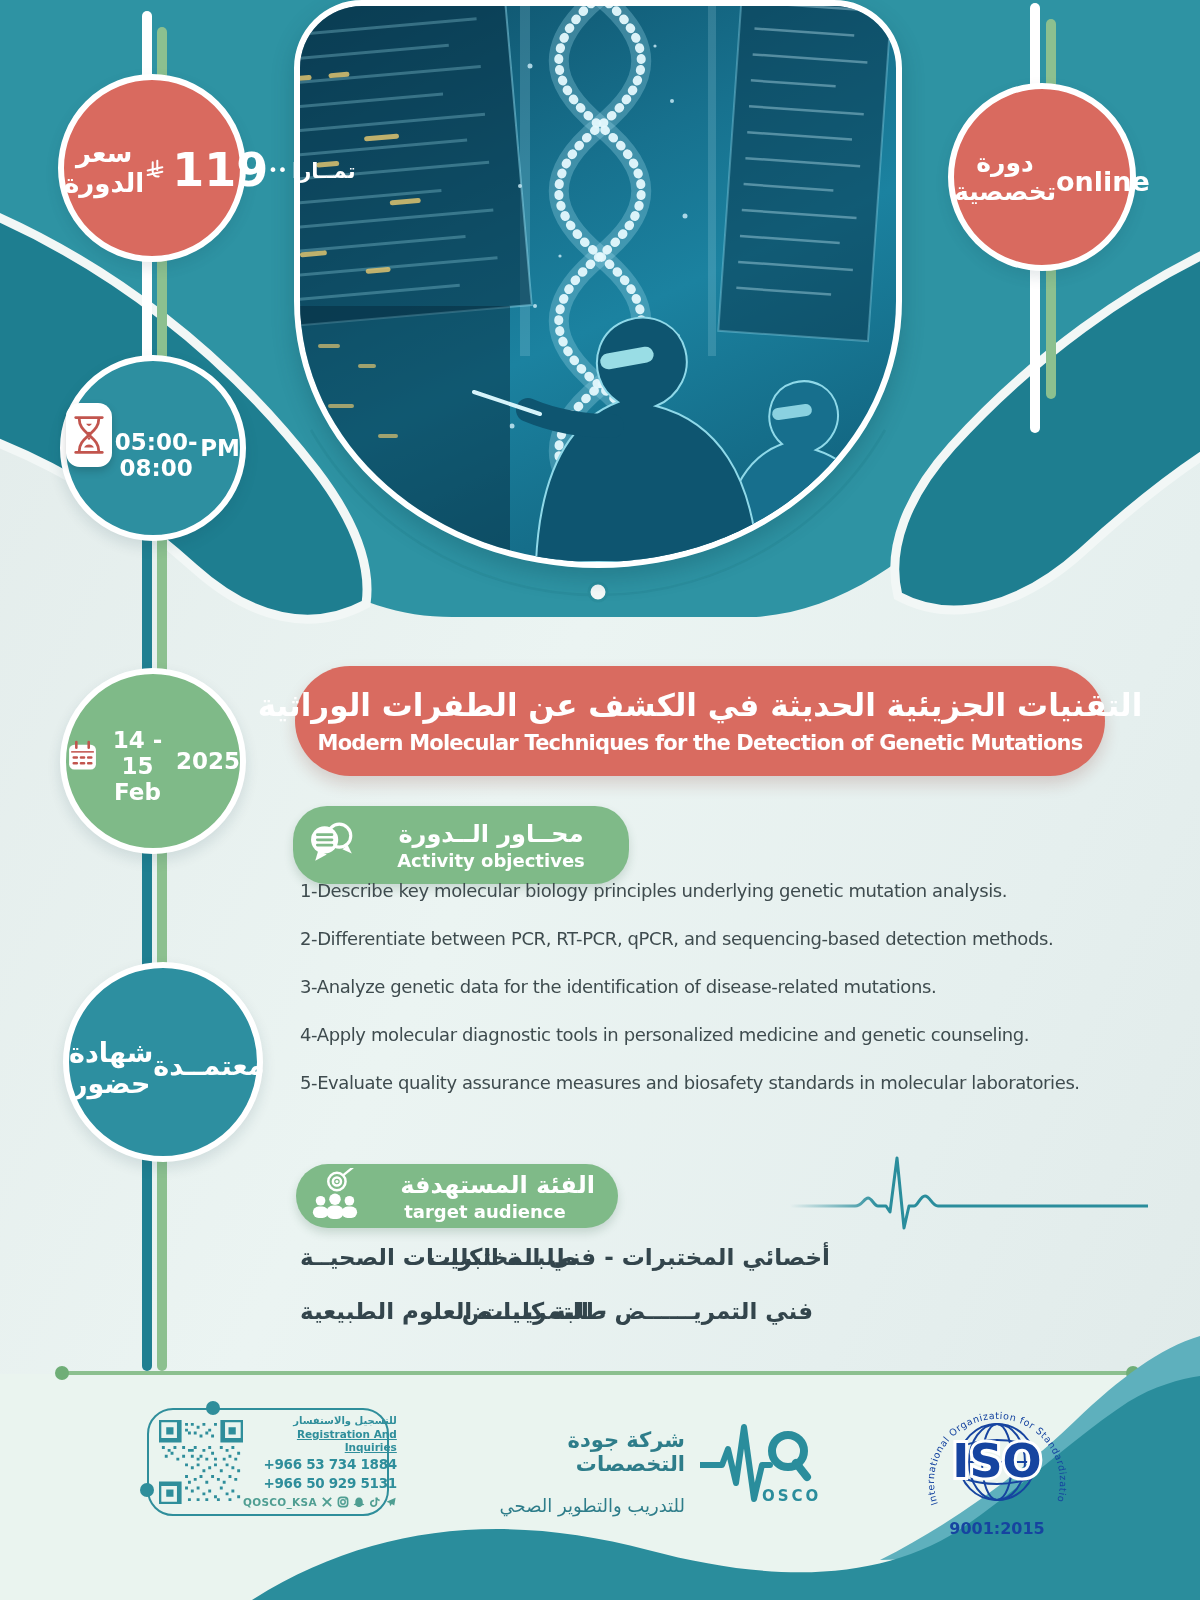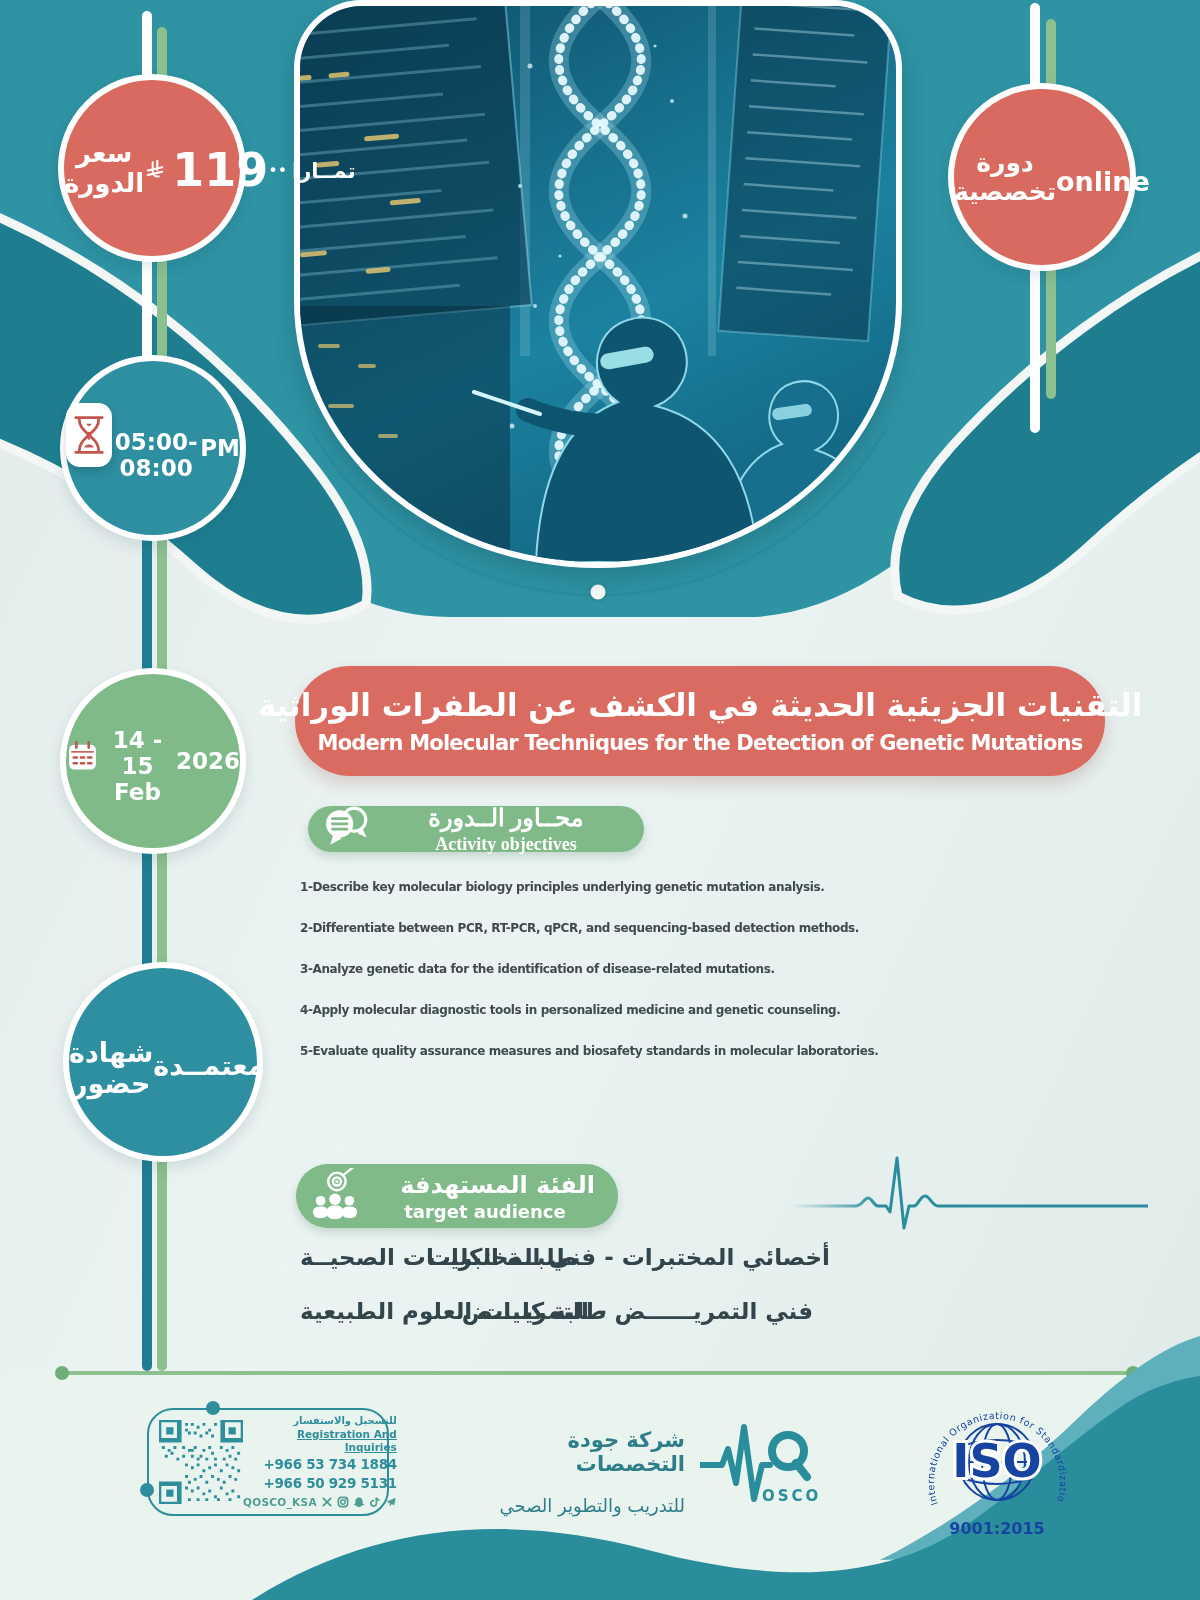--- a/index.html
+++ b/index.html
@@ -27,21 +27,21 @@
   .banner .ar{font-size:31px;font-weight:bold;white-space:nowrap;direction:rtl;}
   .banner .en{font-size:21px;font-weight:bold;white-space:nowrap;letter-spacing:-0.8px;margin-top:8px;}
   .pill{
     position:absolute;background:#7FBA88;border-radius:34px;color:#fff;
     display:flex;flex-direction:column;align-items:center;justify-content:center;
     box-shadow:0 5px 10px rgba(40,90,60,.18);
   }
   .pill .ar{font-size:24px;font-weight:bold;direction:rtl;white-space:nowrap;}
   .pill .en{font-size:18px;font-weight:bold;white-space:nowrap;margin-top:2px;}
   .pill .icon{position:absolute;left:14px;top:50%;transform:translateY(-50%);}
-  .objective{font-size:12px;letter-spacing:-0.4px;color:#3E4B4E;margin-bottom:27px;white-space:nowrap;font-weight:bold;}
+  .objective{font-size:18px;letter-spacing:-0.4px;color:#3E4B4E;margin-bottom:27px;white-space:nowrap;}
   .aud{position:absolute;font-size:23px;font-weight:bold;color:#33454C;direction:rtl;white-space:nowrap;}
   .qr-panel{
     position:absolute;left:147px;top:1408px;width:242px;height:108px;border:2px solid #2F8E9B;
     border-radius:26px;box-sizing:border-box;display:flex;align-items:center;padding:8px 10px;
   }
   .qr-texts{flex:1;text-align:right;color:#2F8E9B;line-height:1.25;}
   .qr-texts .t-ar{font-size:10px;font-weight:bold;direction:rtl;}
   .qr-texts .t-en{font-size:10.5px;font-weight:bold;text-decoration:underline;}
   .qr-texts .ph{font-size:13.5px;font-weight:bold;letter-spacing:-0.3px;margin-top:2px;}
   .qr-texts .social{display:flex;justify-content:flex-end;align-items:center;gap:4px;margin-top:4px;}
@@ -205,34 +205,34 @@
     <svg width="62" height="58" viewBox="0 0 64 60" style="margin-top:-10px;">
       <rect x="6" y="8" width="52" height="48" rx="10" fill="#fff"></rect>
       <g stroke="#C2554E" stroke-width="5" stroke-linecap="round" fill="none">
         <path d="M20 3 V14"></path>
           <path d="M44 3 V14"></path>
       </g>
       <path d="M10 22 H54" stroke="#C2554E" stroke-width="3"></path>
       <path stroke="#C2554E" stroke-width="5" stroke-linecap="round" d="M15 33h6 M29 33h6 M43 33h6 M15 44h6 M29 44h6 M43 44h6"></path>
     </svg>
     <div class="b" style="font-size:23px;margin-top:10px;">14 - 15 Feb</div>
-    <div class="b" style="font-size:23px;">2026</div>
+    <div class="b" style="font-size:23px;">2025</div>
   </div>
 
   <div class="circle tealc" style="left:63px;top:962px;width:200px;height:200px;">
     <div class="b rtl" style="font-size:27px;margin-top:12px;">شهادة حضور</div>
     <div class="b rtl" style="font-size:27px;margin-top:6px;">معتمــدة</div>
   </div>
 
   <div class="banner">
     <div class="ar">التقنيات الجزيئية الحديثة في الكشف عن الطفرات الوراثية</div>
     <div class="en">Modern Molecular Techniques for the Detection of Genetic Mutations</div>
   </div>
 
-  <div class="pill" style="left:308px;top:806px;width:336px;height:46px;font-family:Liberation Serif, serif;">
+  <div class="pill" style="left:293px;top:806px;width:336px;height:78px;">
     <span class="icon">
       <svg width="52" height="46" viewBox="0 0 48 44">
         <circle cx="30" cy="15" r="11" fill="none" stroke="#fff" stroke-width="3"></circle>
         <path d="M38 24 l4 8 -9 -4 Z" fill="#fff"></path>
         <circle cx="16" cy="19" r="13" fill="#fff"></circle>
         <path d="M10 29 l-3 10 11 -6 Z" fill="#fff"></path>
         <g stroke="#7FBA88" stroke-width="2.6" stroke-linecap="round">
           <path d="M9 14 H23"></path>
             <path d="M9 19 H23"></path>
             <path d="M9 24 H23"></path>

